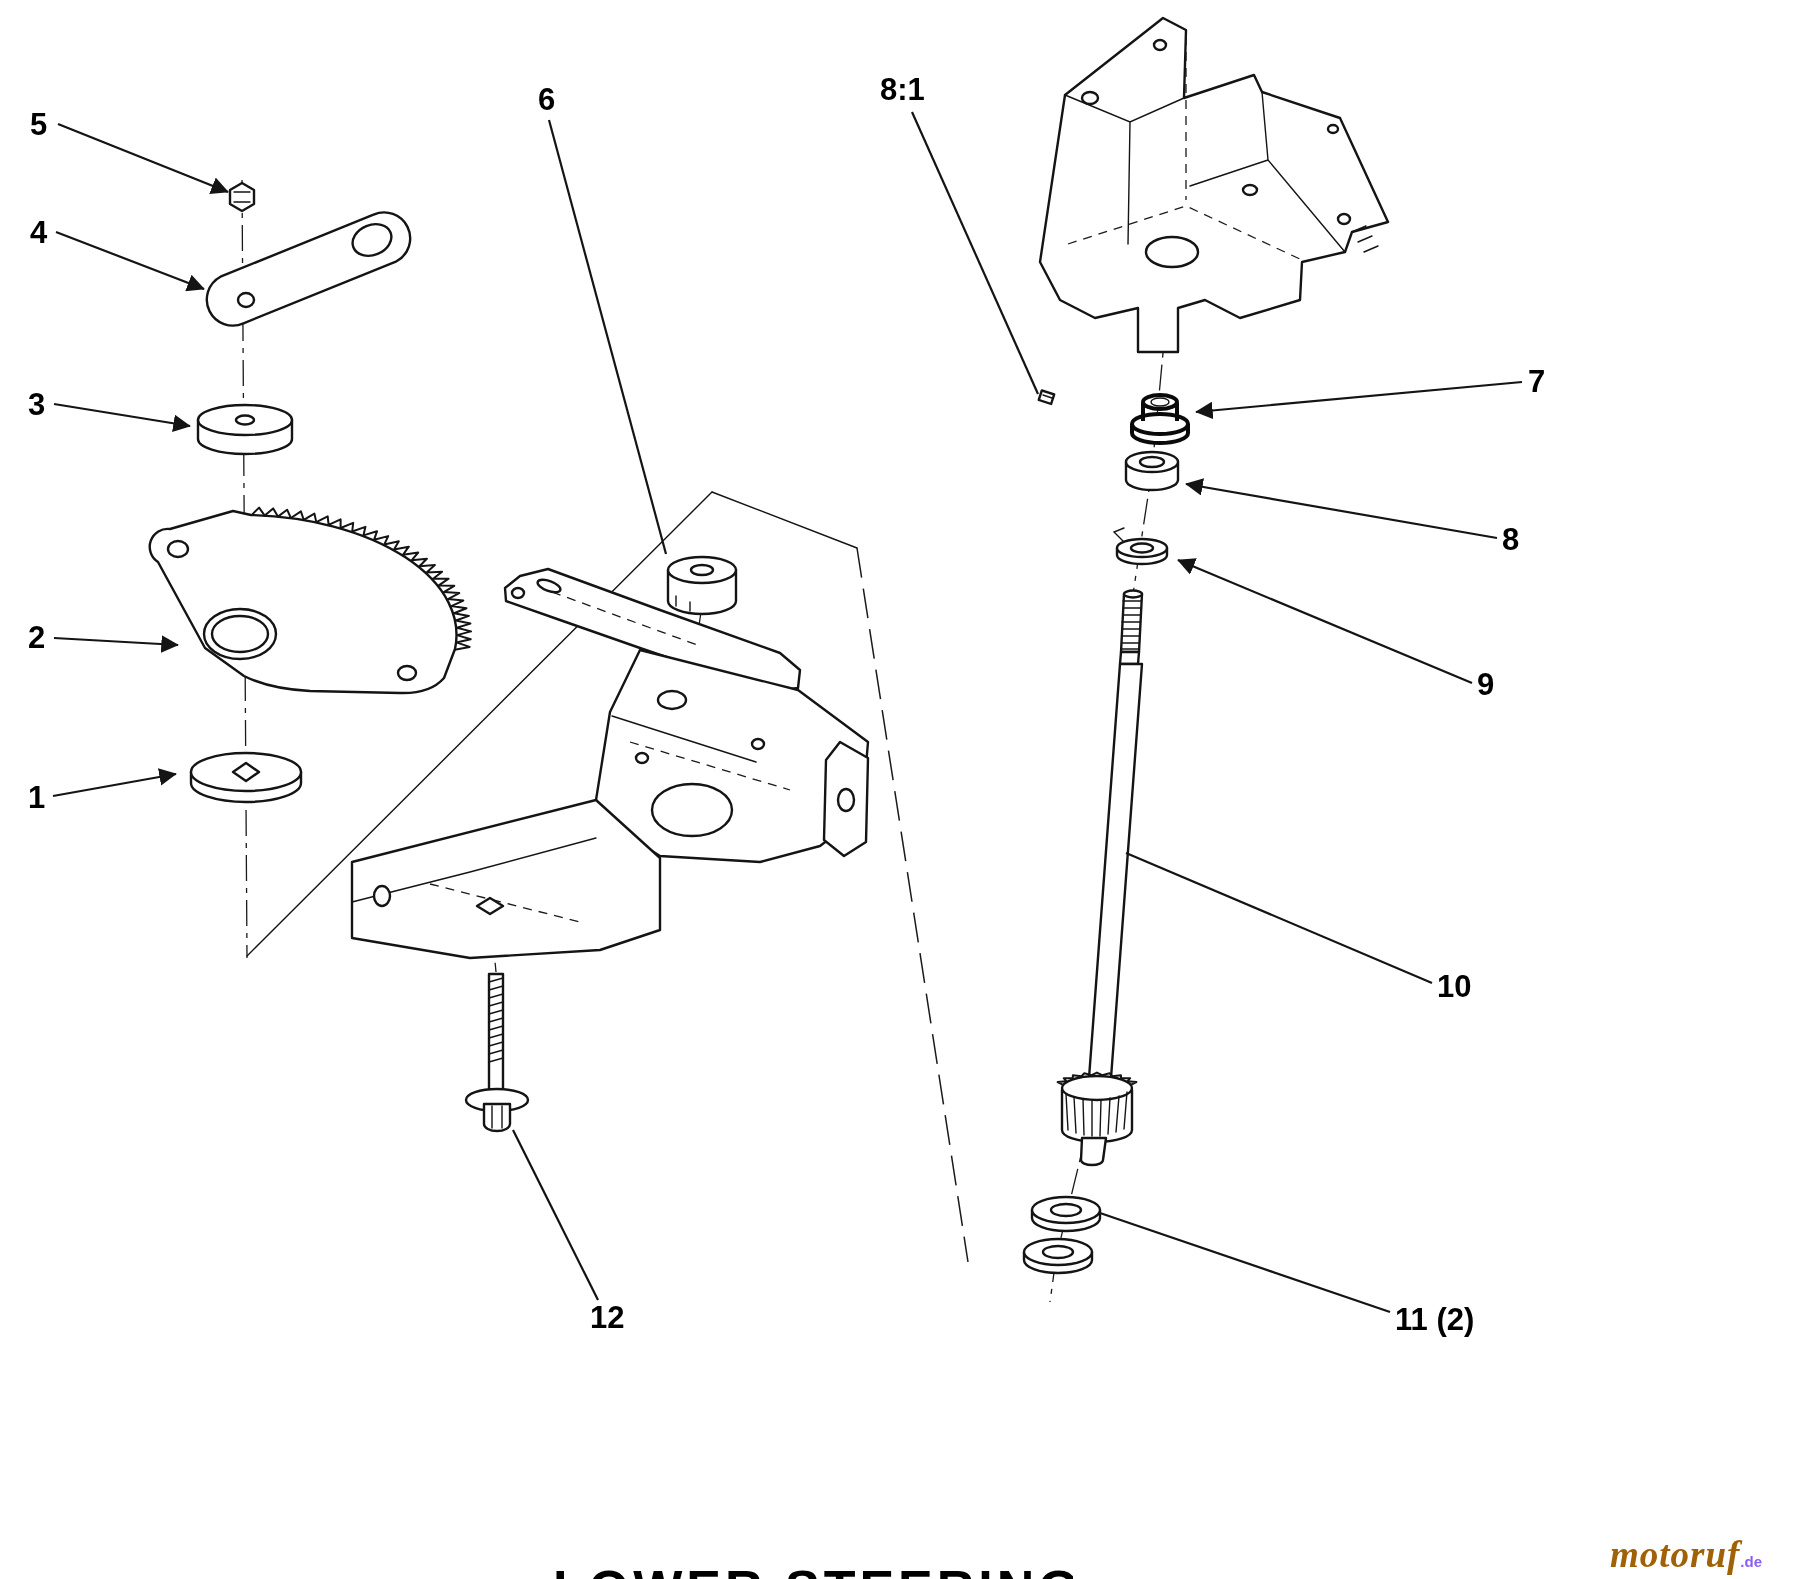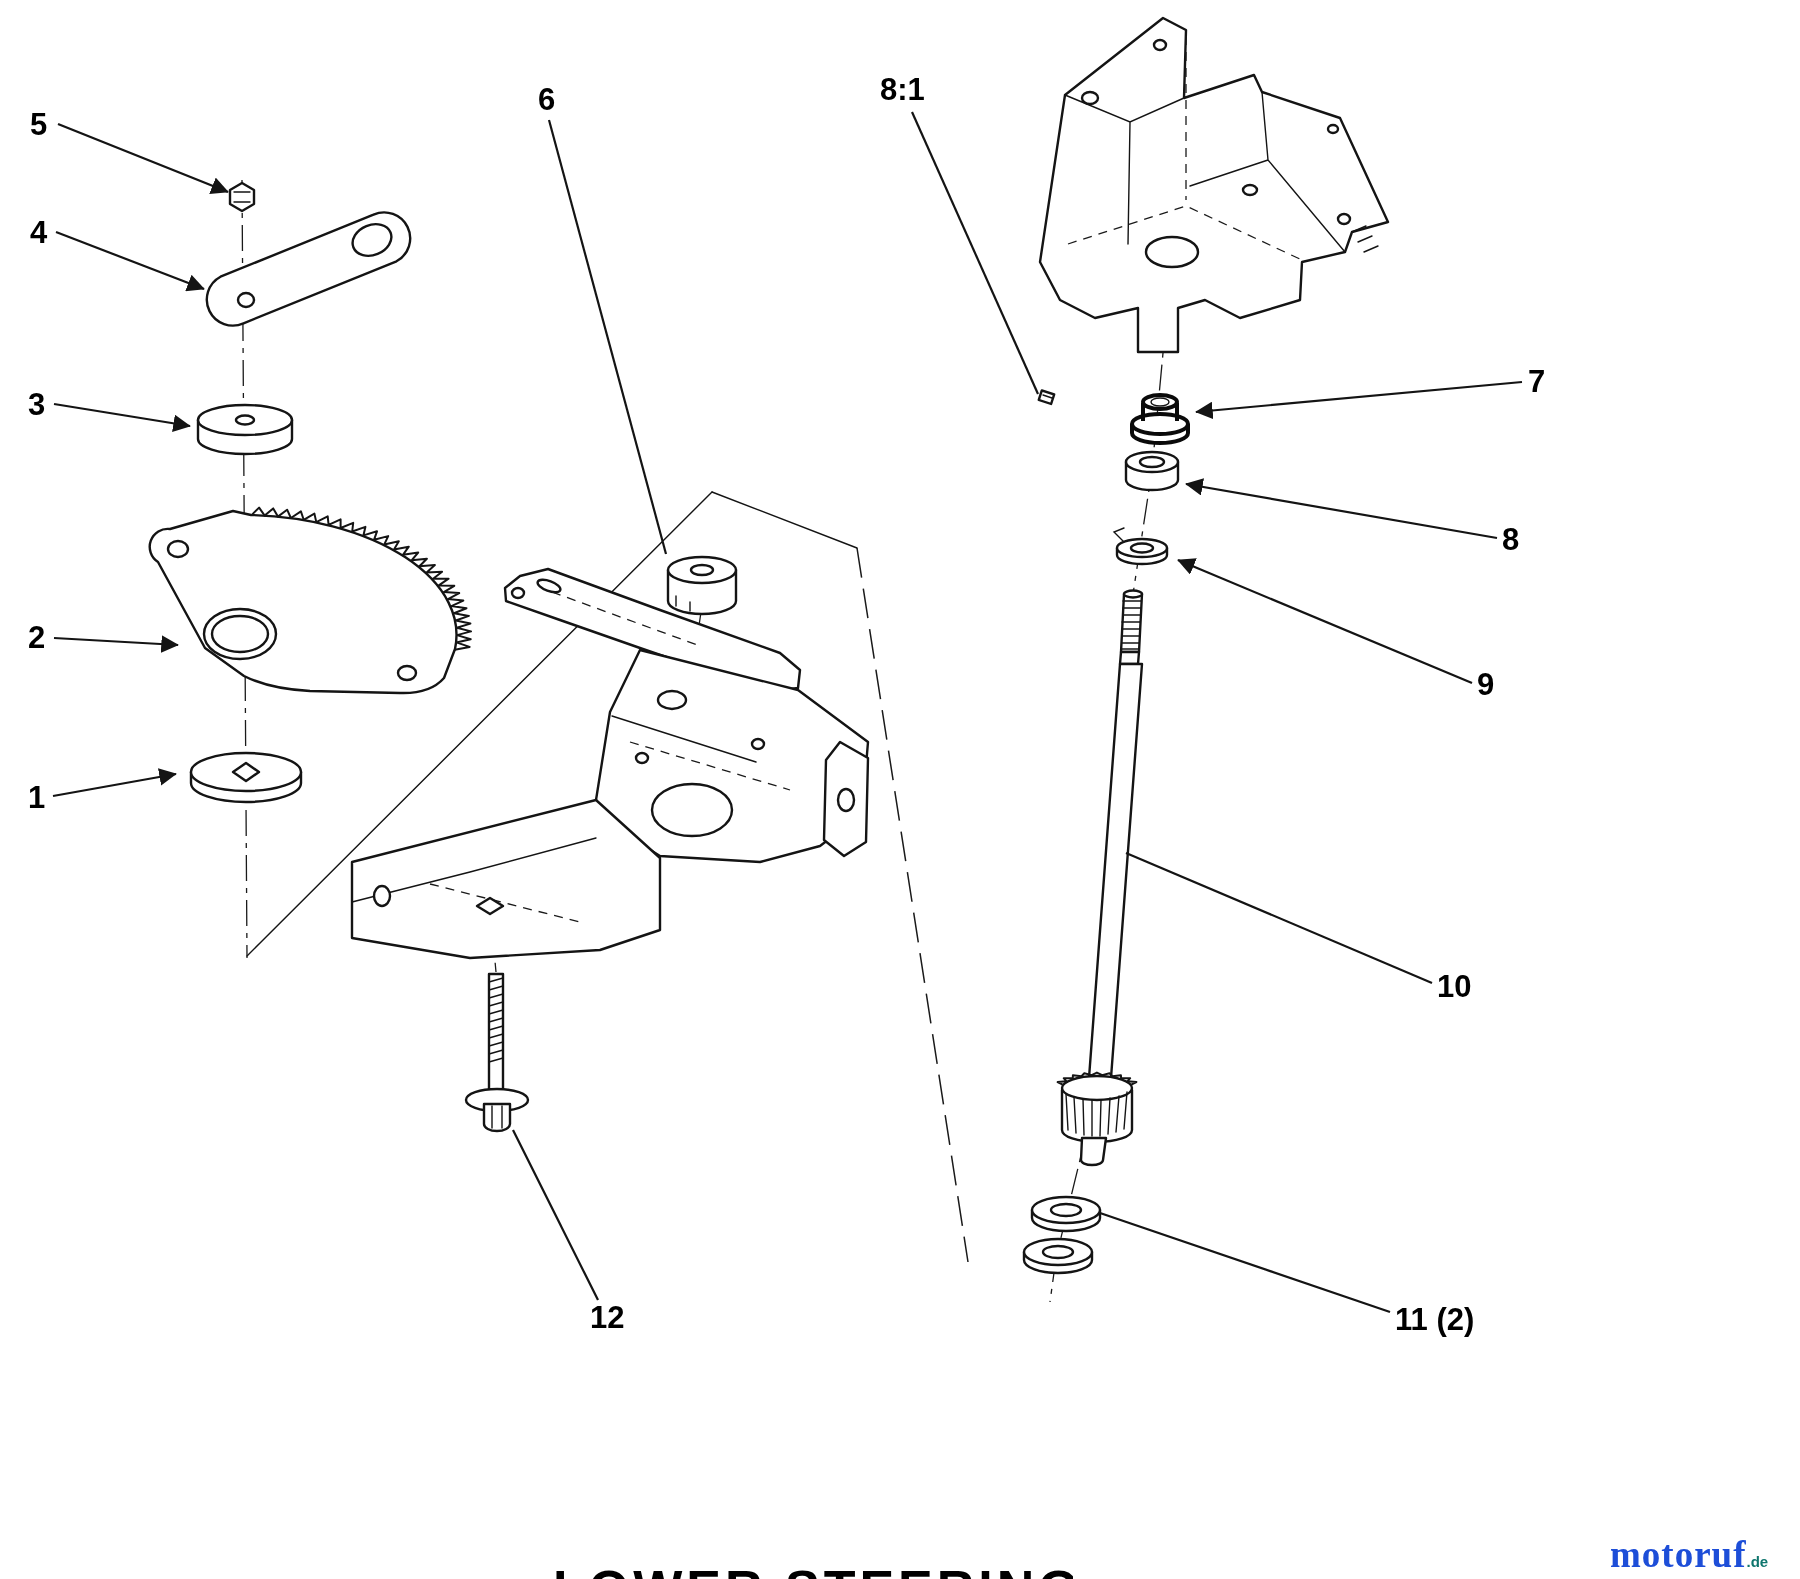--- a/index.html
+++ b/index.html
@@ -16,22 +16,22 @@
   .cl{stroke:#1a1a1a;stroke-width:1.3;fill:none;stroke-dasharray:26 7 5 7;}
   .ph{stroke:#1a1a1a;stroke-width:1.5;fill:none;stroke-dasharray:30 11;}
   .hid{stroke:#1a1a1a;stroke-width:1.3;fill:none;stroke-dasharray:9 7;}
   .leader{stroke:#141414;stroke-width:2.2;fill:none;}
 
   .footer-title{position:absolute;left:553px;top:1563px;width:520px;height:16px;overflow:hidden;
         font-family:"Liberation Sans",sans-serif;font-weight:800;font-size:52px;
         letter-spacing:4px;color:#000;line-height:1;white-space:nowrap;}
   .watermark{position:absolute;left:1610px;top:1533px;white-space:nowrap;}
   .wm-brand{font-family:"Liberation Serif",serif;font-weight:700;font-size:37px;
-        color:#1d4ed8;letter-spacing:1px;}
-  .wm-suffix{font-family:"Liberation Sans",sans-serif;font-weight:700;font-size:15px;color:#0f766e;}
+        color:#a16207;letter-spacing:1px;font-style:italic;}
+  .wm-suffix{font-family:"Liberation Sans",sans-serif;font-weight:700;font-size:15px;color:#8b5cf6;}
 </style>
 </head>
 <body>
 
 <div class="stage">
 
 <svg width="1800" height="1579" viewBox="0 0 1800 1579">
   <defs>
     <marker id="arr" viewBox="0 0 10 10" refX="9.5" refY="5" markerWidth="8" markerHeight="8" orient="auto">
       <path d="M0,0 L10,5 L0,10 Z" fill="#141414"></path>

